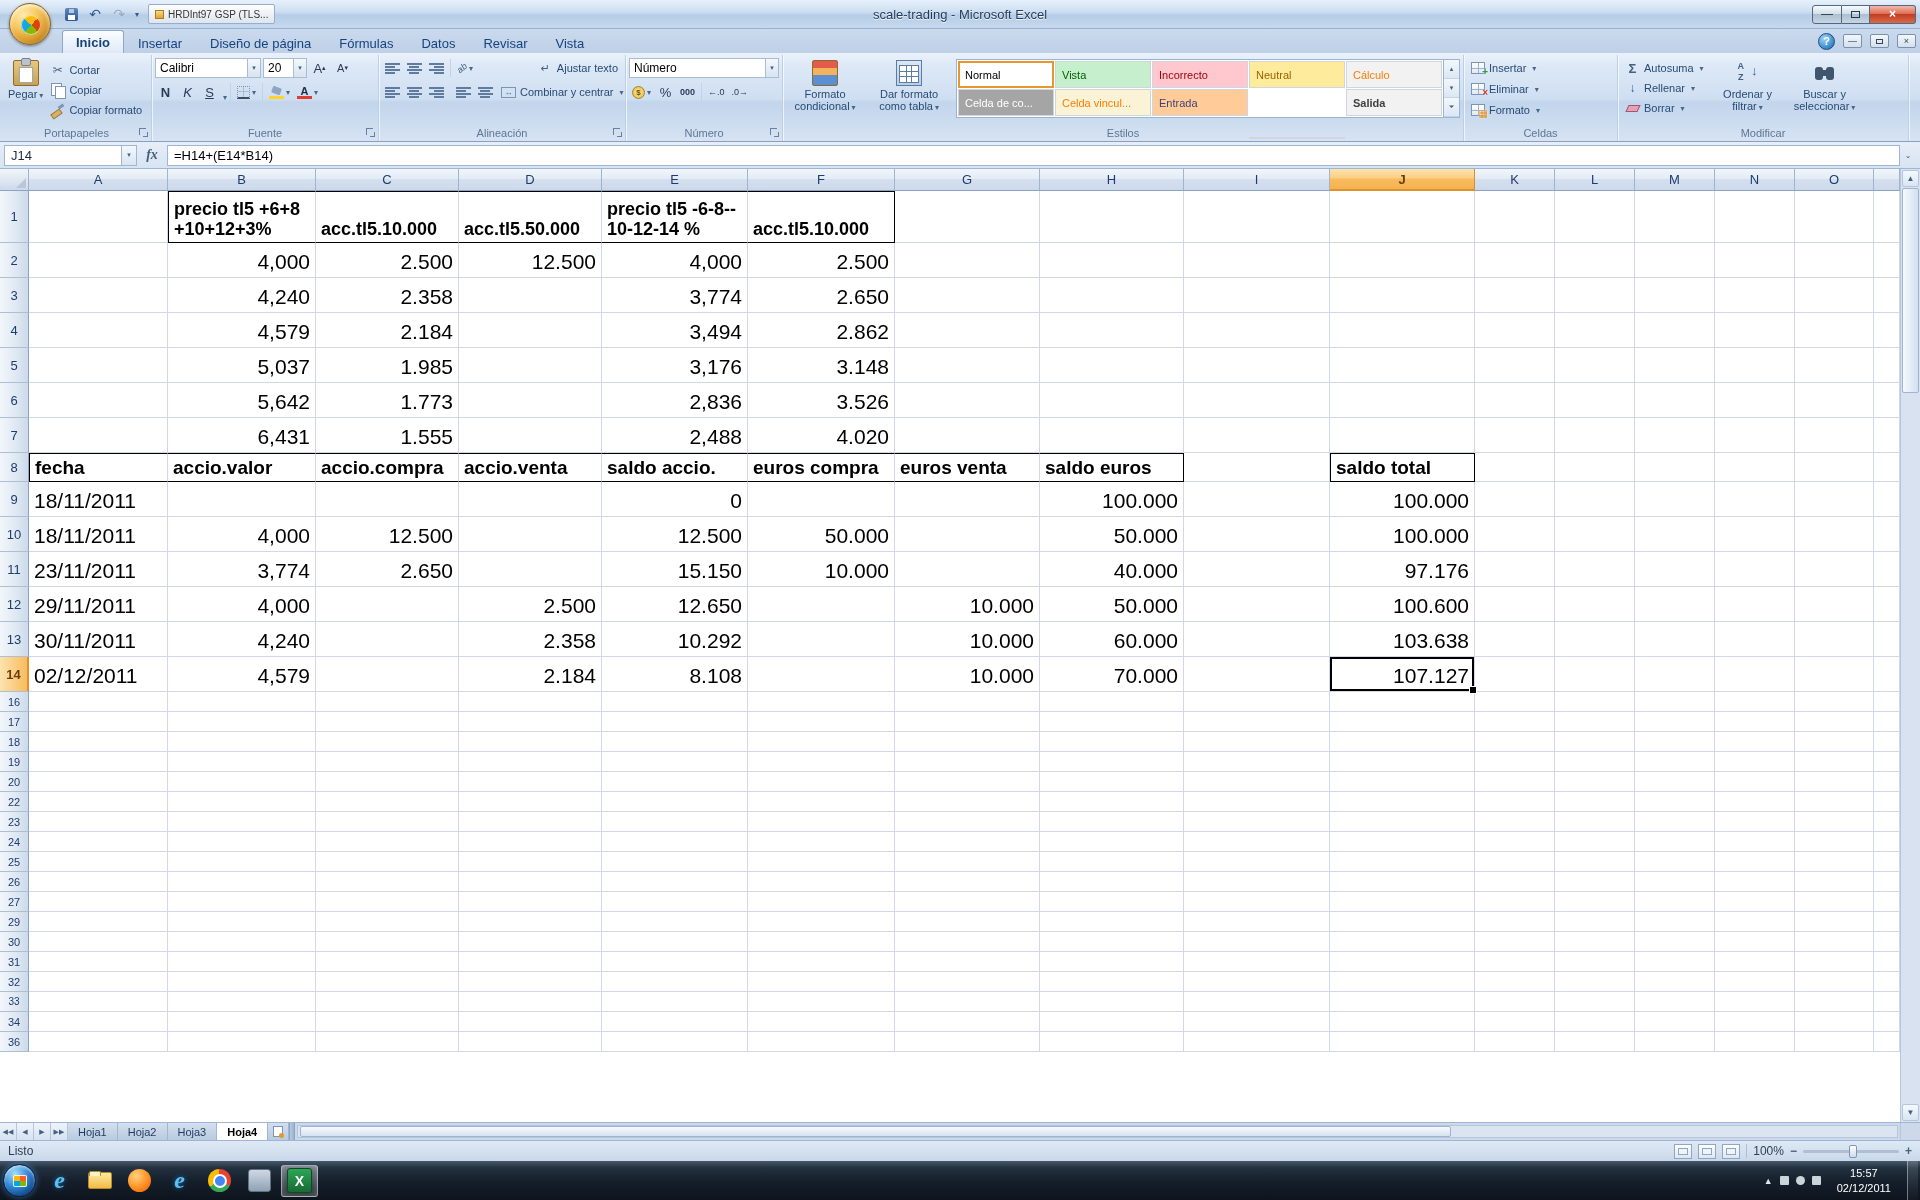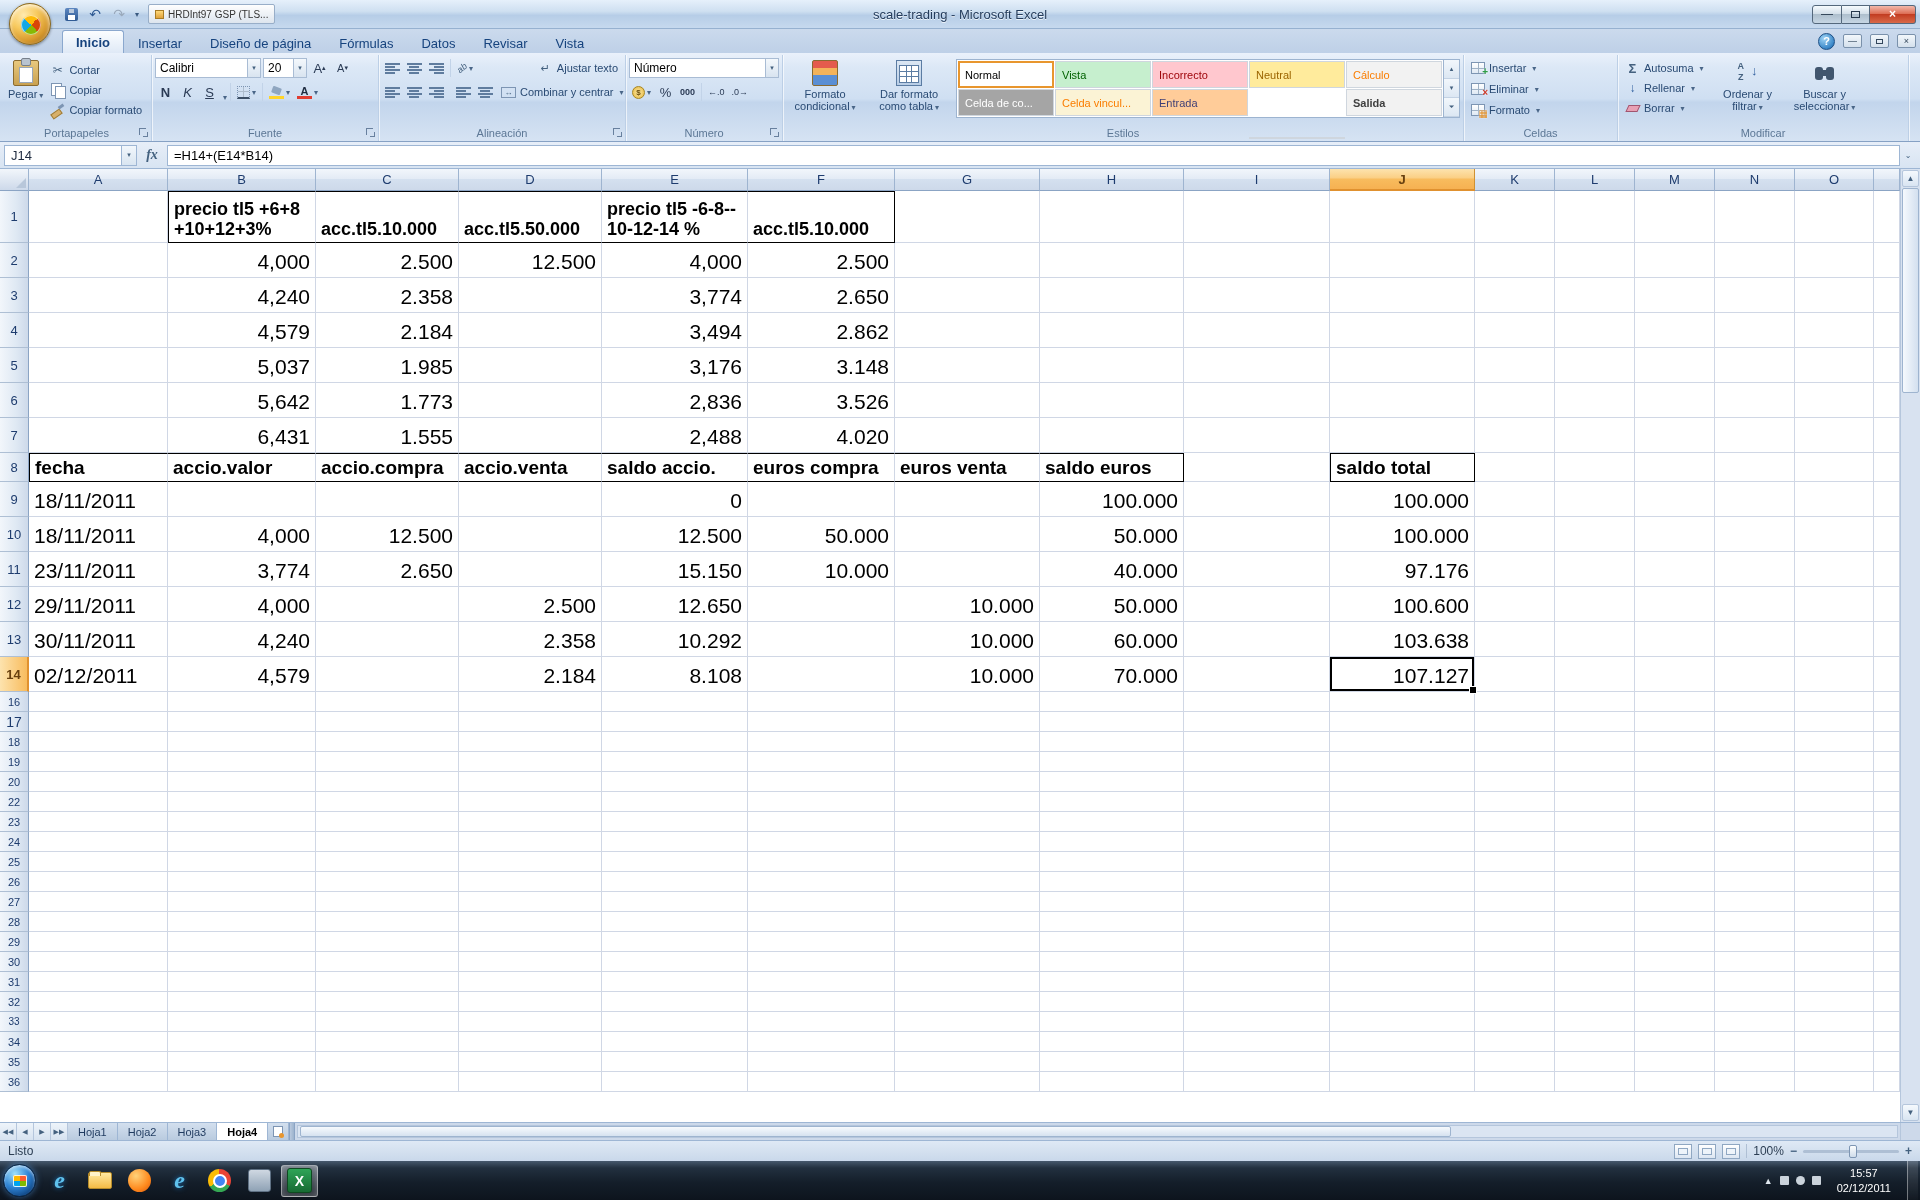--- a/index.html
+++ b/index.html
@@ -950,21 +950,21 @@
             <div class="gcell" style="width: 146px;"></div>
             <div class="gcell" style="width: 145px;"></div>
             <div class="gcell" style="width: 80px;"></div>
             <div class="gcell" style="width: 80px;"></div>
             <div class="gcell" style="width: 80px;"></div>
             <div class="gcell" style="width: 80px;"></div>
             <div class="gcell" style="width: 79px;"></div>
             <div class="gcell" style="width: 26px;"></div>
           </div>
           <div class="grow" style="height: 20px; font-size: 13px;">
-            <div class="rowhdr" style="font-size: 14px;">17</div>
+            <div class="rowhdr" style="font-size: 11px;">17</div>
             <div class="gcell" style="width: 139px;"></div>
             <div class="gcell" style="width: 148px;"></div>
             <div class="gcell" style="width: 143px;"></div>
             <div class="gcell" style="width: 143px;"></div>
             <div class="gcell" style="width: 146px;"></div>
             <div class="gcell" style="width: 147px;"></div>
             <div class="gcell" style="width: 145px;"></div>
             <div class="gcell" style="width: 144px;"></div>
             <div class="gcell" style="width: 146px;"></div>
             <div class="gcell" style="width: 145px;"></div>
@@ -1140,39 +1140,20 @@
             <div class="gcell" style="width: 146px;"></div>
             <div class="gcell" style="width: 145px;"></div>
             <div class="gcell" style="width: 80px;"></div>
             <div class="gcell" style="width: 80px;"></div>
             <div class="gcell" style="width: 80px;"></div>
             <div class="gcell" style="width: 80px;"></div>
             <div class="gcell" style="width: 79px;"></div>
             <div class="gcell" style="width: 26px;"></div>
           </div>
           <div class="grow" style="height: 20px; font-size: 13px;">
-            <div class="rowhdr" style="font-size: 11px;">28</div>
-            <div class="gcell" style="width: 139px;"></div>
-            <div class="gcell" style="width: 148px;"></div>
-            <div class="gcell" style="width: 143px;"></div>
-            <div class="gcell" style="width: 143px;"></div>
-            <div class="gcell" style="width: 146px;"></div>
-            <div class="gcell" style="width: 147px;"></div>
-            <div class="gcell" style="width: 145px;"></div>
-            <div class="gcell" style="width: 144px;"></div>
-            <div class="gcell" style="width: 146px;"></div>
-            <div class="gcell" style="width: 145px;"></div>
-            <div class="gcell" style="width: 80px;"></div>
-            <div class="gcell" style="width: 80px;"></div>
-            <div class="gcell" style="width: 80px;"></div>
-            <div class="gcell" style="width: 80px;"></div>
-            <div class="gcell" style="width: 79px;"></div>
-            <div class="gcell" style="width: 26px;"></div>
-          </div>
-          <div class="grow" style="height: 20px; font-size: 13px;">
             <div class="rowhdr" style="font-size: 11px;">29</div>
             <div class="gcell" style="width: 139px;"></div>
             <div class="gcell" style="width: 148px;"></div>
             <div class="gcell" style="width: 143px;"></div>
             <div class="gcell" style="width: 143px;"></div>
             <div class="gcell" style="width: 146px;"></div>
             <div class="gcell" style="width: 147px;"></div>
             <div class="gcell" style="width: 145px;"></div>
             <div class="gcell" style="width: 144px;"></div>
             <div class="gcell" style="width: 146px;"></div>
@@ -1255,39 +1236,20 @@
             <div class="gcell" style="width: 145px;"></div>
             <div class="gcell" style="width: 80px;"></div>
             <div class="gcell" style="width: 80px;"></div>
             <div class="gcell" style="width: 80px;"></div>
             <div class="gcell" style="width: 80px;"></div>
             <div class="gcell" style="width: 79px;"></div>
             <div class="gcell" style="width: 26px;"></div>
           </div>
           <div class="grow" style="height: 20px; font-size: 13px;">
             <div class="rowhdr" style="font-size: 11px;">34</div>
-            <div class="gcell" style="width: 139px;"></div>
-            <div class="gcell" style="width: 148px;"></div>
-            <div class="gcell" style="width: 143px;"></div>
-            <div class="gcell" style="width: 143px;"></div>
-            <div class="gcell" style="width: 146px;"></div>
-            <div class="gcell" style="width: 147px;"></div>
-            <div class="gcell" style="width: 145px;"></div>
-            <div class="gcell" style="width: 144px;"></div>
-            <div class="gcell" style="width: 146px;"></div>
-            <div class="gcell" style="width: 145px;"></div>
-            <div class="gcell" style="width: 80px;"></div>
-            <div class="gcell" style="width: 80px;"></div>
-            <div class="gcell" style="width: 80px;"></div>
-            <div class="gcell" style="width: 80px;"></div>
-            <div class="gcell" style="width: 79px;"></div>
-            <div class="gcell" style="width: 26px;"></div>
-          </div>
-          <div class="grow" style="height: 20px; font-size: 13px;">
-            <div class="rowhdr" style="font-size: 11px;">35</div>
             <div class="gcell" style="width: 139px;"></div>
             <div class="gcell" style="width: 148px;"></div>
             <div class="gcell" style="width: 143px;"></div>
             <div class="gcell" style="width: 143px;"></div>
             <div class="gcell" style="width: 146px;"></div>
             <div class="gcell" style="width: 147px;"></div>
             <div class="gcell" style="width: 145px;"></div>
             <div class="gcell" style="width: 144px;"></div>
             <div class="gcell" style="width: 146px;"></div>
             <div class="gcell" style="width: 145px;"></div>

